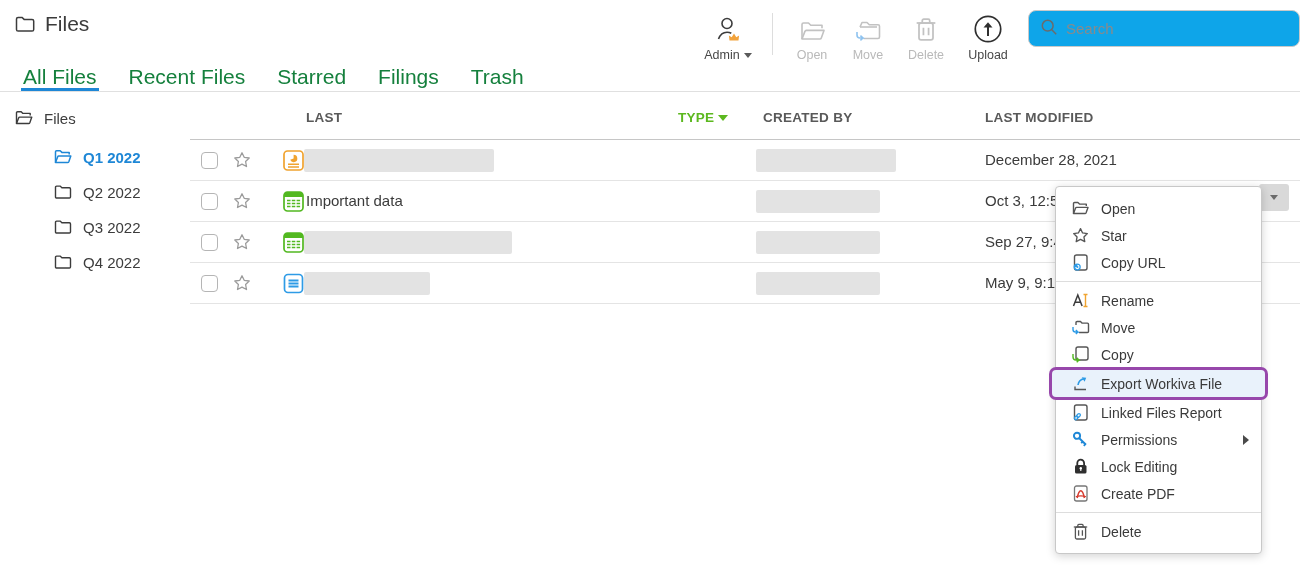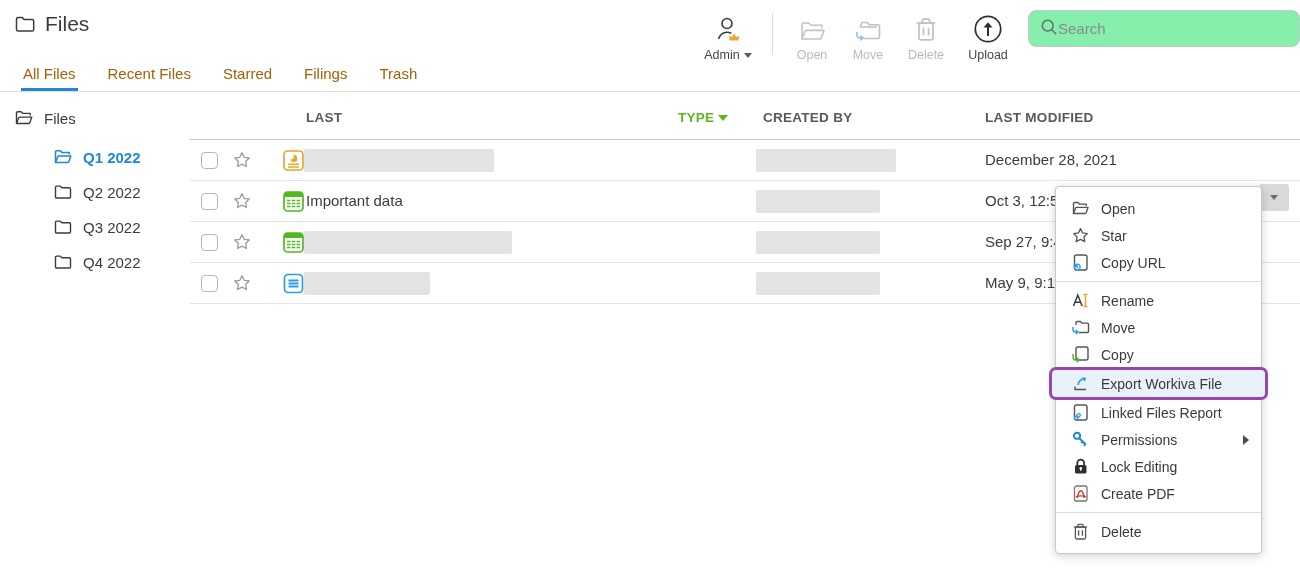--- a/index.html
+++ b/index.html
@@ -11,27 +11,27 @@
   .page-title .t-icon { width:22px; height:22px; }
   .page-title .t-text { font-size:21px; color:#3b3b3b; }
 
   .tool-btn { position:absolute; top:12px; width:56px; text-align:center; cursor:pointer; }
   .tool-btn .tb-icon { height:32px; display:flex; align-items:flex-end; justify-content:center; }
   .tool-btn .tb-label { margin-top:4px; font-size:12.5px; color:#474747; display:flex; align-items:center; justify-content:center; gap:4px; }
   .tool-btn.disabled .tb-label { color:#b9b9b9; }
   .caret-down { width:0; height:0; border-left:4px solid transparent; border-right:4px solid transparent; border-top:5px solid #5a5a5a; display:inline-block; }
   .toolbar-divider { position:absolute; left:772px; top:13px; width:1px; height:42px; background:#ddd; }
 
-  .search-box { position:absolute; left:1028px; top:10px; width:272px; height:37px; border:1px solid #c9c9c9; border-radius:8px; background:#86efac; display:flex; align-items:center; padding:0 11px; gap:0; }
+  .search-box { position:absolute; left:1028px; top:10px; width:272px; height:37px; border:1px solid #c9c9c9; border-radius:8px; background:#0ea5e9; display:flex; align-items:center; padding:0 11px; gap:8px; }
   .search-box input { border:none; outline:none; flex:1; font-size:15px; font-family:inherit; color:#3c3c3c; background:transparent; }
   .search-box input::placeholder { color:#8a8a8a; }
 
   
   .tabs { position:absolute; left:0; top:62px; width:1300px; height:30px; border-bottom:1px solid #e0e0e0; display:flex; padding-left:21px; }
-  .tab { font-size:15px; color:#a16207; margin-right:28px; padding:3px 2px 8px 2px; cursor:pointer; border-bottom:3px solid transparent; }
+  .tab { font-size:21px; color:#15803d; margin-right:28px; padding:3px 2px 8px 2px; cursor:pointer; border-bottom:3px solid transparent; }
   .tab.active { border-bottom-color:#1e87d6; }
 
   
   .tree-root { position:absolute; left:14px; top:108px; display:flex; align-items:center; gap:10px; font-size:15px; color:#3c3c3c; cursor:pointer; }
   .tree-item { position:absolute; left:53px; display:flex; align-items:center; gap:10px; font-size:15px; color:#3c3c3c; cursor:pointer; }
   .tree-item.selected { color:#1e87d6; font-weight:bold; }
   .tree-icon { width:20px; height:20px; flex:0 0 auto; }
 
   
   .thead { position:absolute; left:190px; top:100px; right:0; height:40px; border-bottom:1px solid #c6c6c6; }

